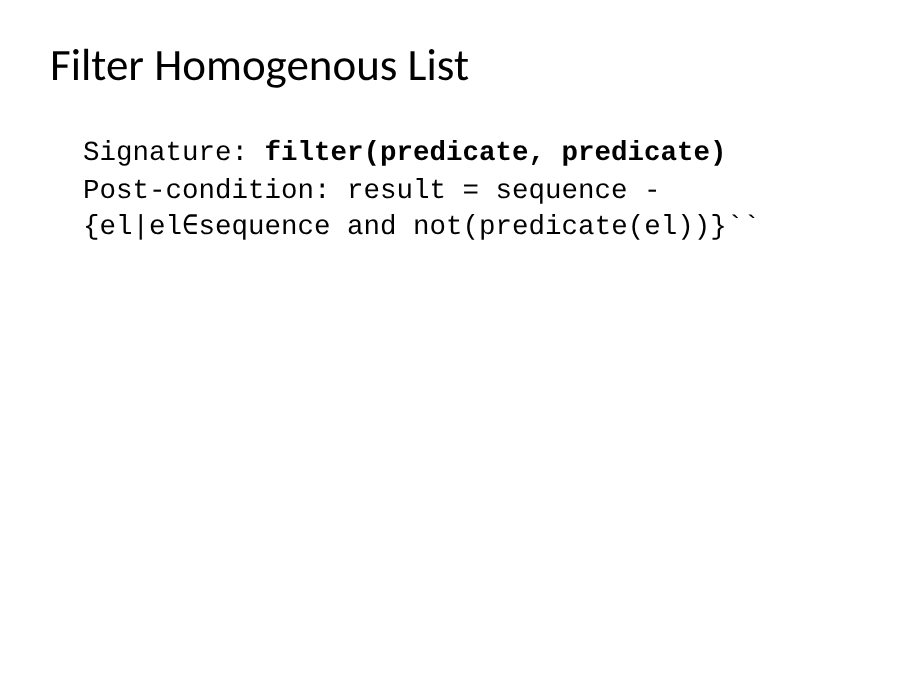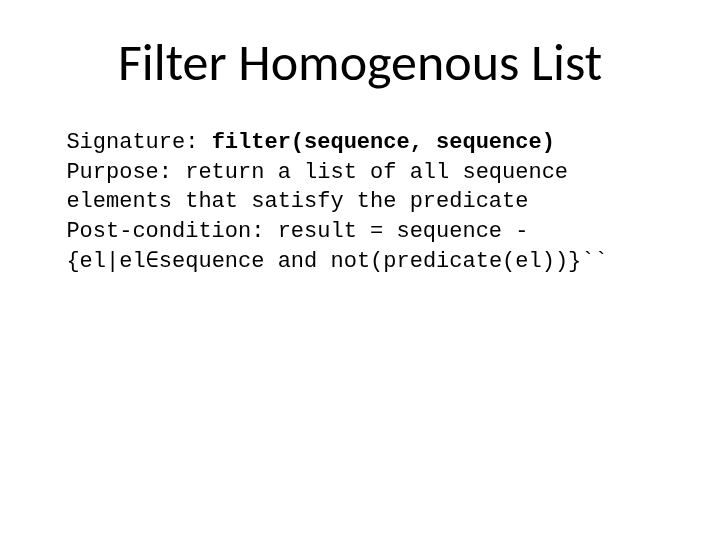--- a/index.html
+++ b/index.html
@@ -1,26 +1,25 @@
 <!DOCTYPE html>
 <html><head>
 <meta charset="utf-8">
 <style>
   * { margin: 0; padding: 0; box-sizing: border-box; }
   html, body { width: 720px; height: 540px; background: #fff; font-family: Calibri, Arial, sans-serif; color: #000; }
   .slide { width: 720px; height: 540px; padding: 20px 40px 0 40px; position: relative; }
-  .title { font-size: 52px; font-weight: 400; text-align: center; margin-top: 10px; margin-bottom: 34px; letter-spacing: 0px; }
+  .title { font-size: 36px; font-weight: 400; text-align: left; margin-top: 10px; margin-bottom: 34px; letter-spacing: 0px; }
   .body { font-family: "Courier New", Courier, monospace; font-size: 22px; line-height: 1.35; }
   .body p { margin: 0 0 0 0; text-indent: 0; }
   .indent { padding-left: 2ch; text-indent: -2ch; }
   .bold { font-weight: bold; }
 </style>
 </head>
 <body>
 
 <div class="slide">
   <h1 class="title">Filter Homogenous List</h1>
   <div class="body">
-    <p class="indent"><span>Signature: </span><span class="bold">filter(sequence, sequence)</span></p>
-    <p class="indent">Purpose: return a list of all sequence elements that satisfy the predicate</p>
+    <p class="indent"><span>Signature: </span><span class="bold">filter(predicate, predicate)</span></p>
     <p class="indent">Post-condition: result = sequence - {el|el∈sequence and not(predicate(el))}``</p>
   </div>
 </div>
 
 </body></html>

